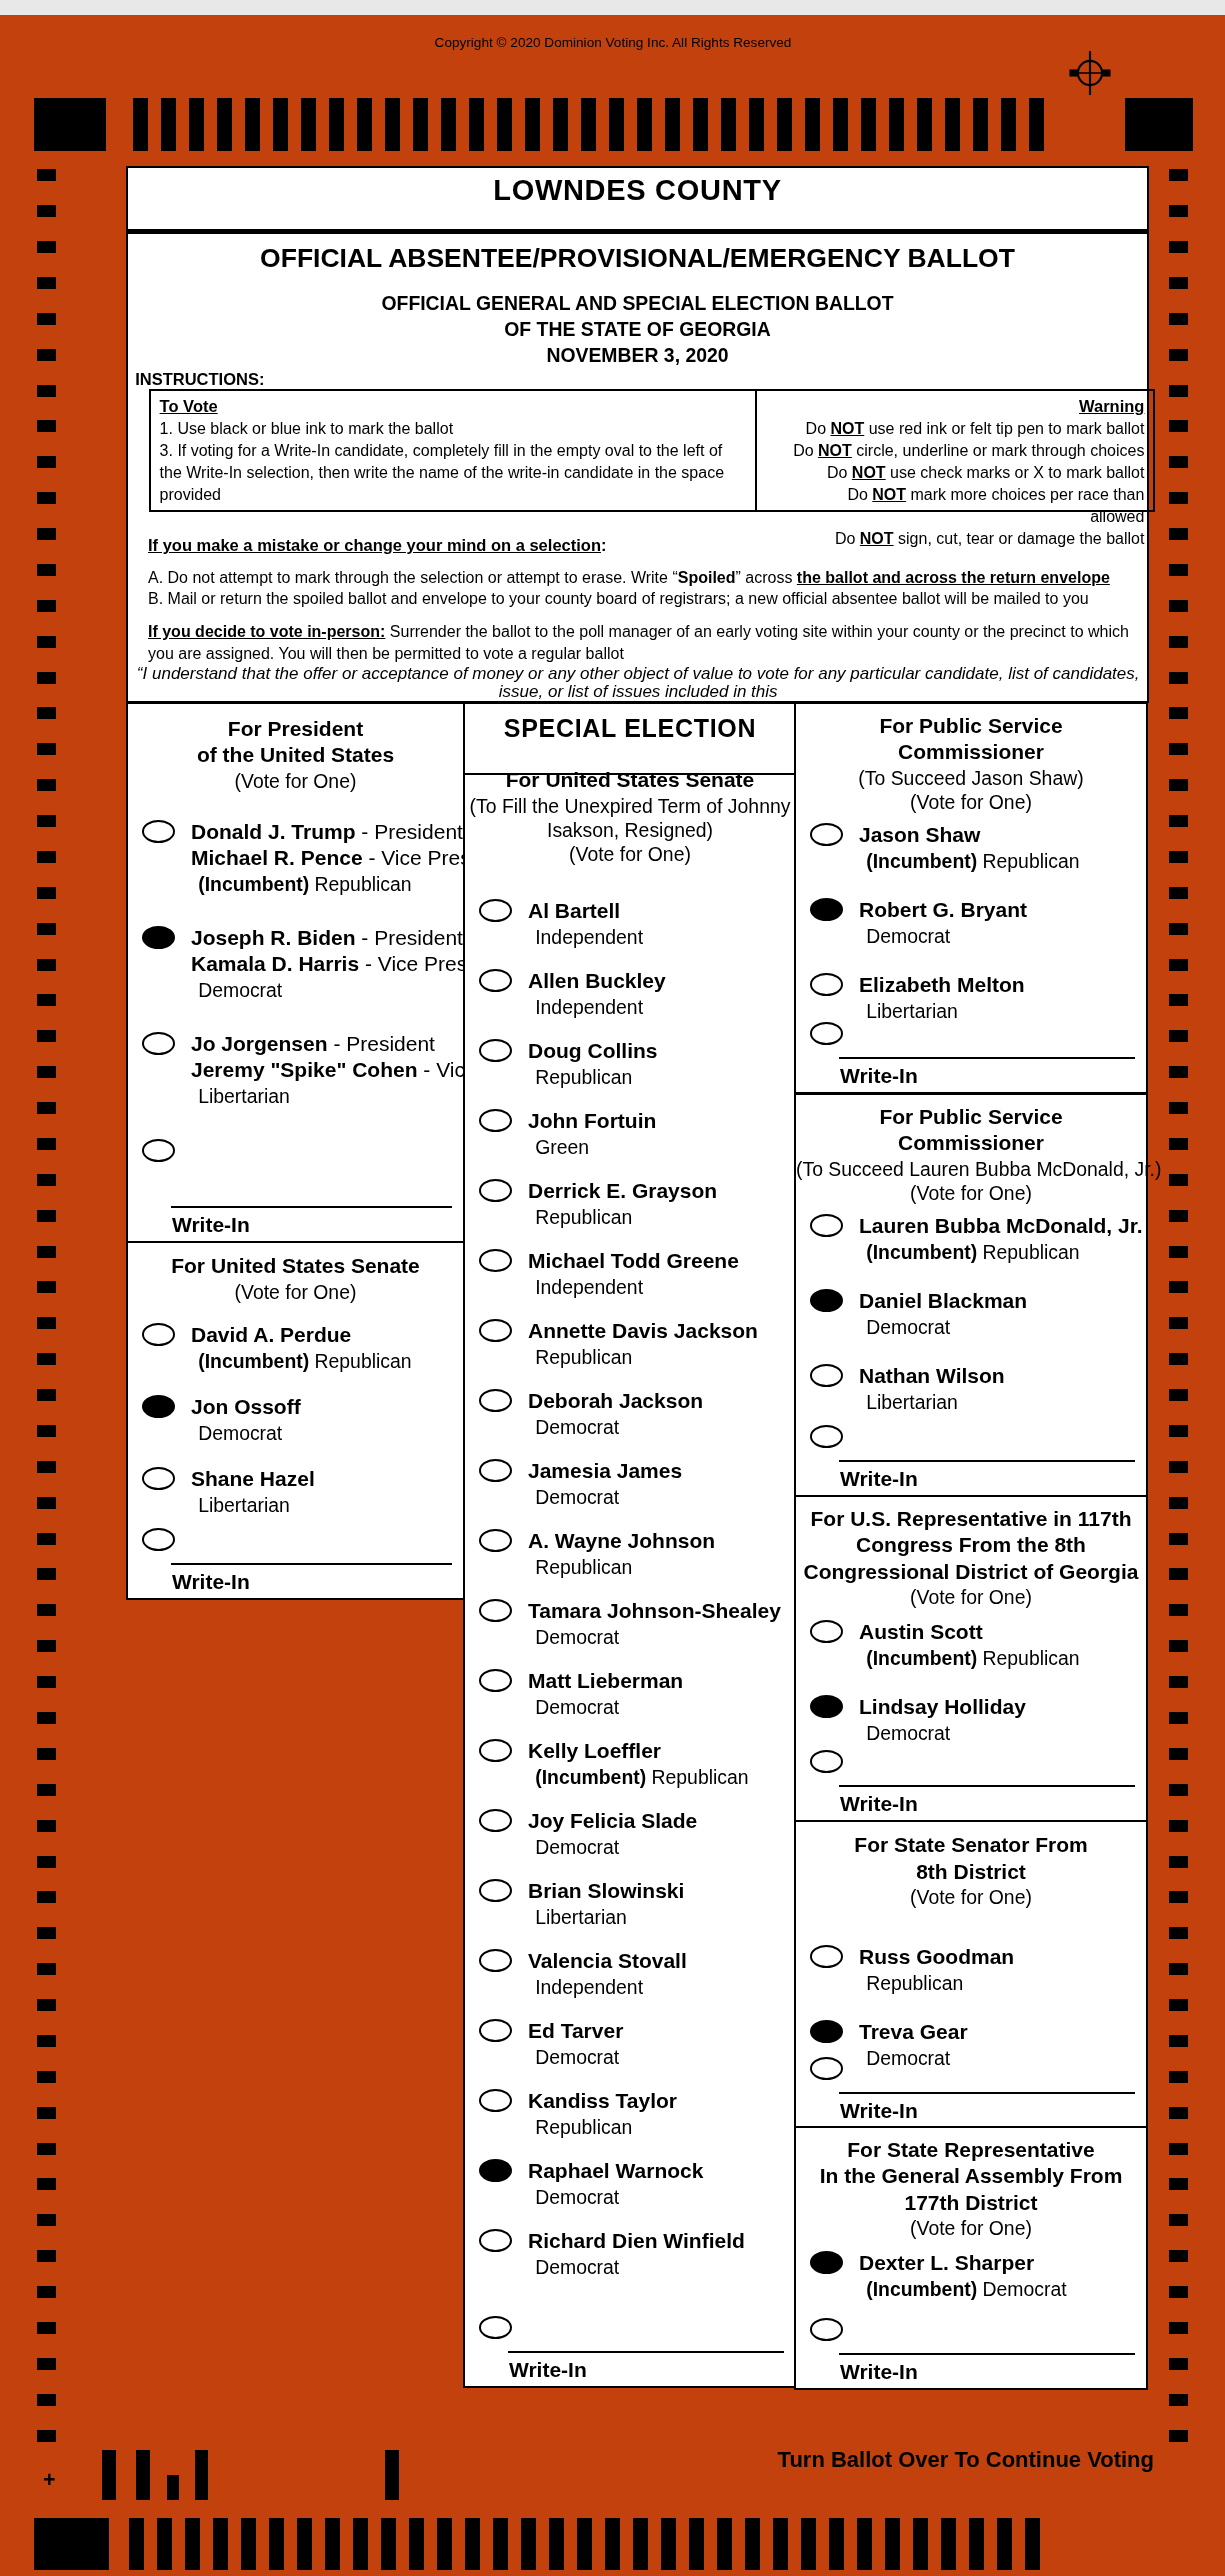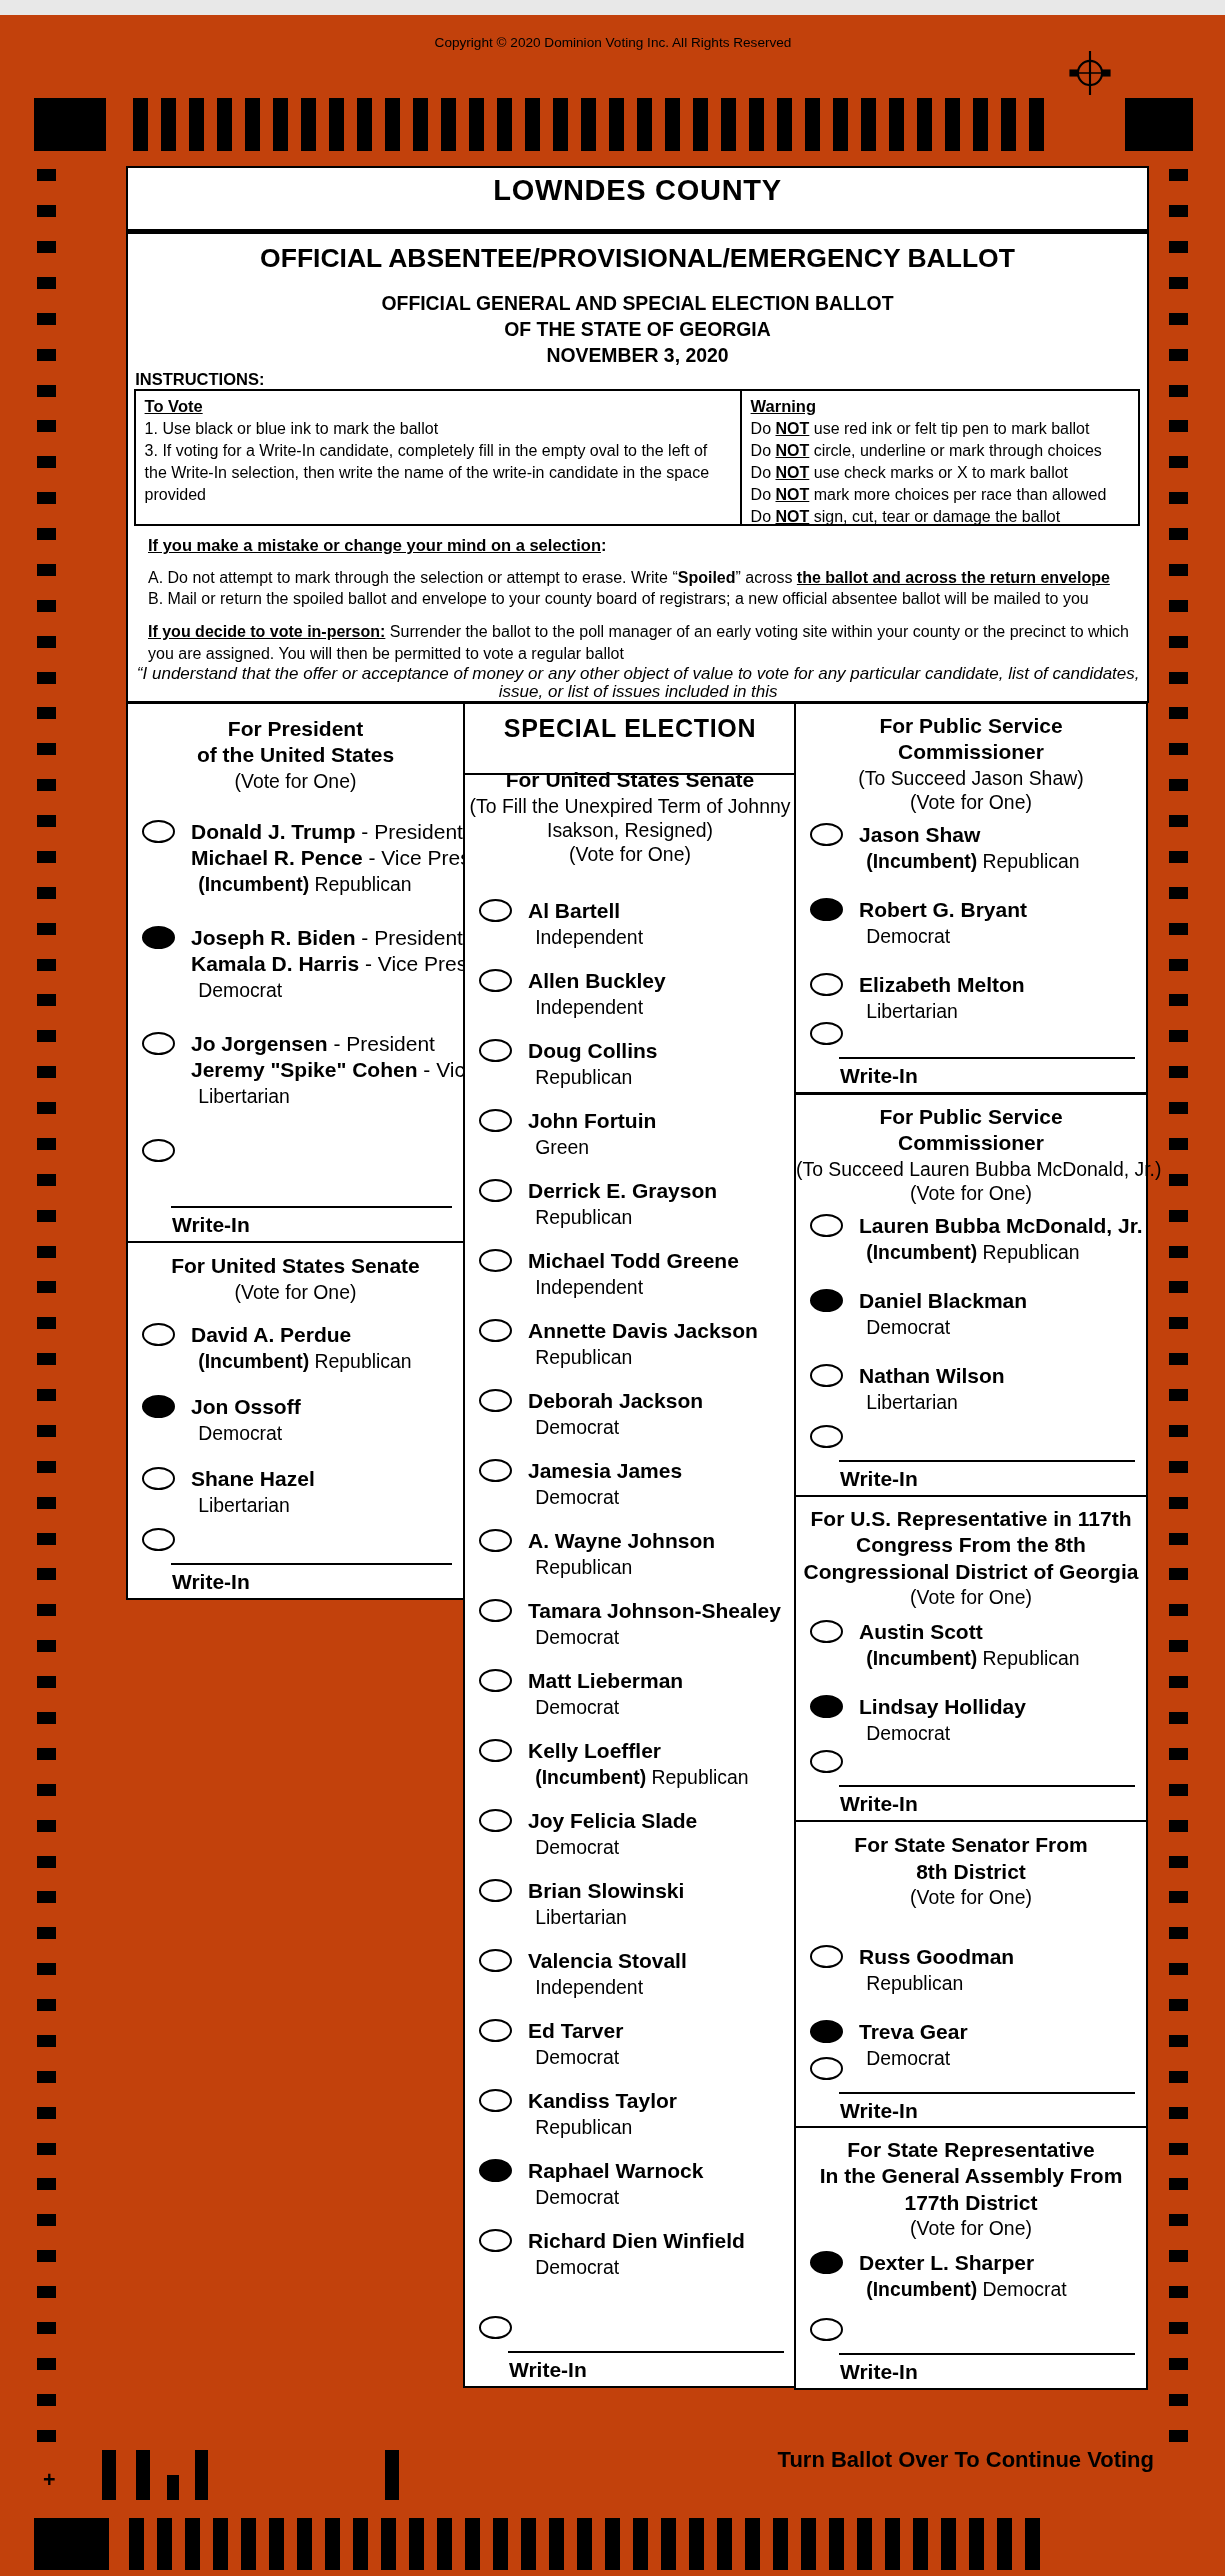--- a/index.html
+++ b/index.html
@@ -13,21 +13,21 @@
   .bu{font-weight:bold;text-decoration:underline;}
   .copyright{top:20px;left:0;width:100%;text-align:center;font-size:13.6px;}
   .county{font-size:29px;font-weight:bold;letter-spacing:0.7px;padding-top:5.7px;}
   .pcode{font-size:18px;font-weight:bold;margin-top:2.9px;}
   .btype{font-size:26.5px;font-weight:bold;padding-top:8.6px;}
   .etitle{font-size:19.4px;font-weight:bold;line-height:26px;}
   .instr-label{font-size:16.5px;font-weight:bold;}
   .itable{display:flex;}
   .icell{font-size:16px;line-height:22px;box-sizing:border-box;padding:4.3px 8.6px 5.7px 8.6px;}
   .icell.left{width:606px;border-right:2.2px solid #000;}
-  .icell.right{flex:1;}
+  .icell.right{flex:1;text-align:right;}
   .icell .title{font-size:16.5px;}
   .mist{font-size:16px;line-height:21.5px;}
   .mist .h{font-size:16.5px;}
   .felony{font-size:17px;font-style:italic;line-height:18px;text-align:center;}
   .contest{position:absolute;border:2.2px solid #000;background:#fff;box-sizing:border-box;}
   .c-head{position:relative;box-sizing:border-box;}
   .spec-head{font-size:25px;font-weight:bold;text-align:center;letter-spacing:0.7px;}
   .spec-rule{position:absolute;left:0;right:0;border-top:2.2px solid #000;}
   .c-title{font-size:21px;font-weight:bold;line-height:26.5px;white-space:nowrap;text-align:center;}
   .c-sub{font-size:19.4px;line-height:24.4px;white-space:nowrap;text-align:center;}
@@ -66,21 +66,21 @@
     <div class="county">LOWNDES COUNTY</div>
   </div>
 
   <div class="box" style="left:126px;top:217px;width:1023px;height:471px;">
     <div class="ctr btype">OFFICIAL ABSENTEE/PROVISIONAL/EMERGENCY BALLOT</div>
     <div class="ctr etitle" style="margin-top:16px;">OFFICIAL GENERAL AND SPECIAL ELECTION BALLOT</div>
     <div class="ctr etitle">OF THE STATE OF GEORGIA</div>
     <div class="ctr etitle">NOVEMBER 3, 2020</div>
     <div class="abs instr-label" style="left:7.2px;top:136px;">INSTRUCTIONS:</div>
 
-    <div class="abs itable" style="left:6px;top:155px;width:1006px;height:137px;border:2.2px solid #000;box-sizing:border-box;">
+    <div class="abs itable" style="left:21px;top:155px;width:1006px;height:123px;border:2.2px solid #000;box-sizing:border-box;gap:25px;">
       <div class="icell left">
         <span class="bu title">To Vote</span>
         <div id="to-vote-items">
             <div>1. Use black or blue ink to mark the ballot</div>
             <div>3. If voting for a Write-In candidate, completely fill in the empty oval to the left of the Write-In selection, then write the name of the write-in candidate in the space provided</div>
           </div>
       </div>
       <div class="icell right">
         <span class="bu title">Warning</span>
         <div id="warning-items">

